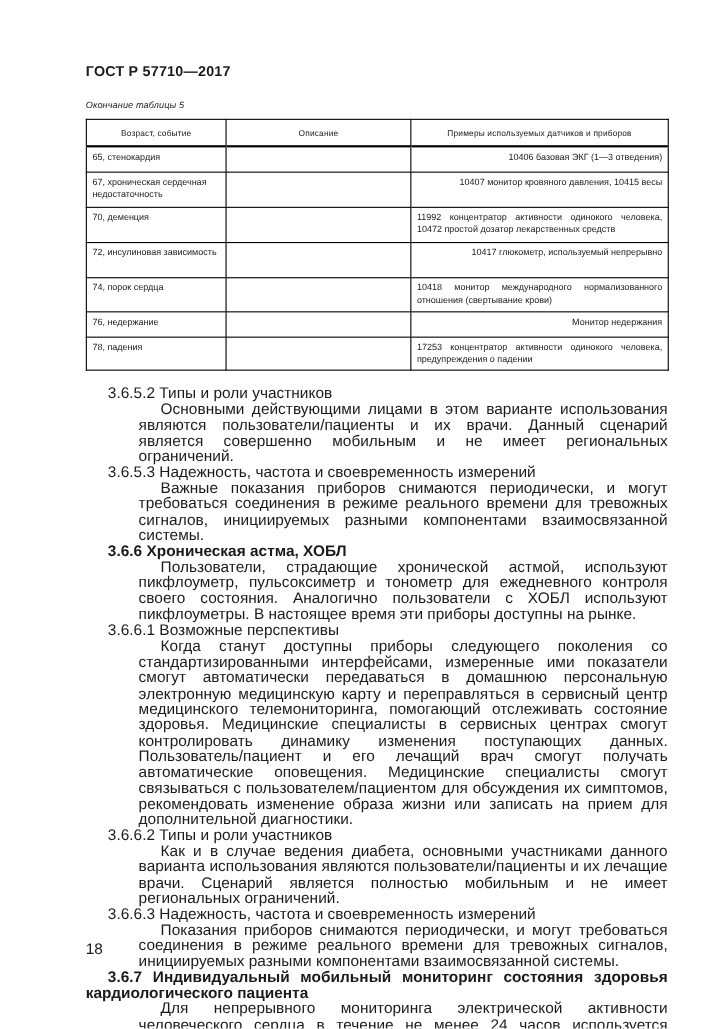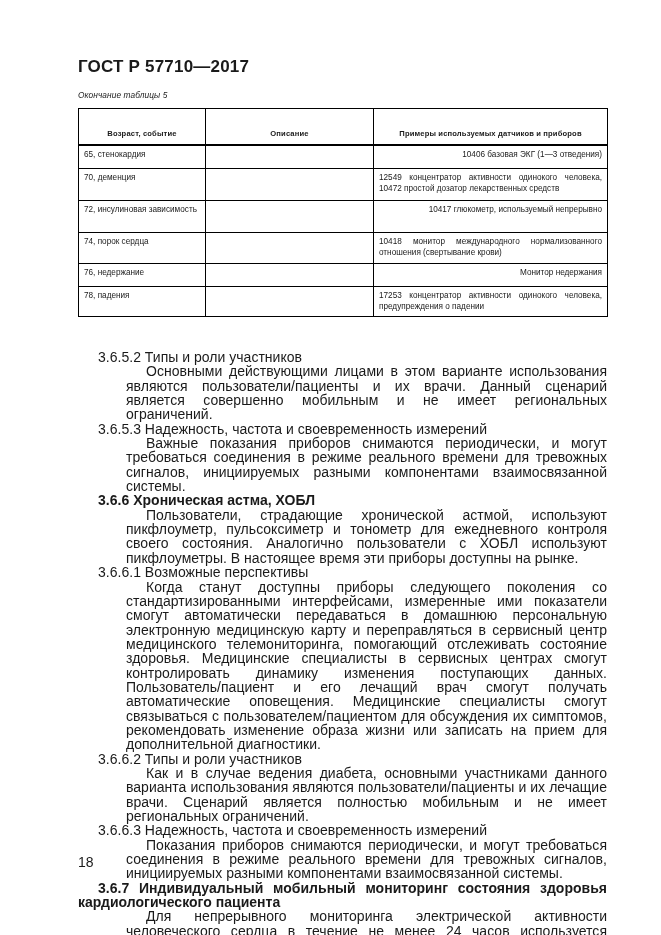--- a/index.html
+++ b/index.html
@@ -20,21 +20,21 @@
     width: 661px;
     height: 935px;
     box-sizing: border-box;
     padding: 0;
     overflow: hidden;
   }
   .doc-header {
     position: absolute;
     left: 78px;
     top: 57px;
-    font-size: 17px;
+    font-size: 13px;
     font-weight: bold;
     letter-spacing: 0.2px;
   }
   .table-caption {
     position: absolute;
     left: 78px;
     top: 90px;
     font-size: 8.3px;
     font-style: italic;
     letter-spacing: 0.1px;
@@ -59,23 +59,23 @@
 
   table.gost th,
   table.gost td {
     border: 1px solid #000;
     vertical-align: top;
     padding: 4px 5px 4px 5px;
     line-height: 1.32;
   }
   table.gost thead th {
     text-align: center;
-    font-weight: bold;
+    font-weight: normal;
     font-size: 7.6px;
-    padding-top: 20px;
+    padding-top: 8px;
     padding-bottom: 5px;
     border-bottom-width: 2px;
     letter-spacing: 0.15px;
   }
   table.gost td.desc { }
   table.gost td.dev {
     text-align: justify;
     text-justify: inter-word;
   }
   table.gost td.dev.nojust { text-align: right; }
@@ -145,23 +145,28 @@
           <th>Примеры используемых датчиков и приборов</th>
         </tr>
       </thead>
       <tbody>
         <tr>
           <td>65, стенокардия</td>
           <td class="desc"></td>
           <td class="dev nojust">10406 базовая ЭКГ (1—3 отведения)</td>
         </tr>
         <tr>
+          <td>67, хроническая сердечная недостаточность</td>
+          <td class="desc"></td>
+          <td class="dev nojust rowpad-1">10407 монитор кровяного давления, 10415 весы</td>
+        </tr>
+        <tr>
           <td class="rowpad-1">70, деменция</td>
           <td class="desc"></td>
-          <td class="dev">12549 концентратор активности одинокого человека, 10472 простой дозатор лекарственных средств</td>
+          <td class="dev">11992 концентратор активности одинокого человека, 10472 простой дозатор лекарственных средств</td>
         </tr>
         <tr>
           <td>72, инсулиновая зависимость</td>
           <td class="desc"></td>
           <td class="dev nojust rowpad-1">10417 глюкометр, используемый непрерывно</td>
         </tr>
         <tr>
           <td class="rowpad-2">74, порок сердца</td>
           <td class="desc"></td>
           <td class="dev">10418 монитор международного нормализованного отношения (свертывание крови)</td>

